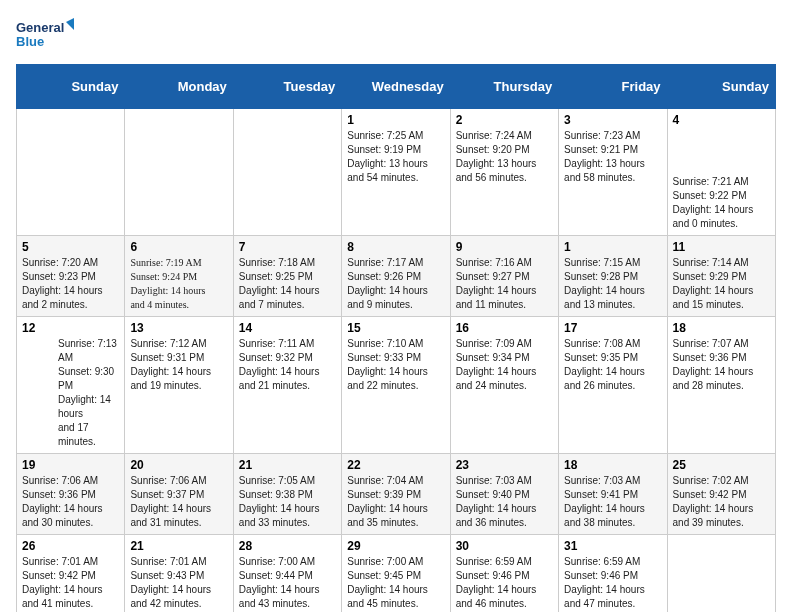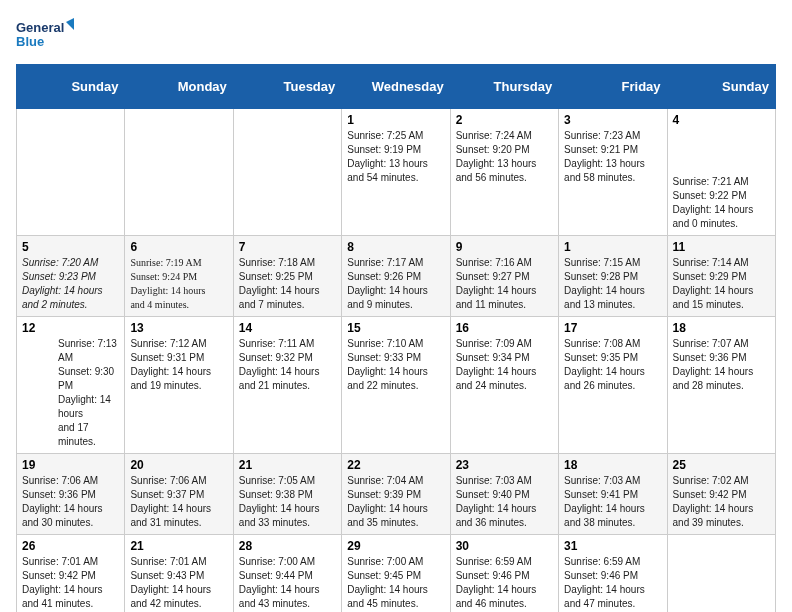--- a/index.html
+++ b/index.html
@@ -133,21 +133,21 @@
           <span class="day-number">4</span>
           <div class="day-info" style="white-space: pre-line; margin-top: 48px;">Sunrise: 7:21 AM
 Sunset: 9:22 PM
 Daylight: 14 hours
 and 0 minutes.</div>
         </td>
       </tr>
       <tr>
         <td>
           <span class="day-number">5</span>
-          <div class="day-info" style="white-space: pre-line; font-style: italic;">Sunrise: 7:20 AM
+          <div class="day-info" style="white-space: pre-line;">Sunrise: 7:20 AM
 Sunset: 9:23 PM
 Daylight: 14 hours
 and 2 minutes.</div>
         </td>
         <td>
           <span class="day-number">6</span>
           <div class="day-info" style="white-space: pre-line; font-family: Liberation Serif, serif;">Sunrise: 7:19 AM
 Sunset: 9:24 PM
 Daylight: 14 hours
 and 4 minutes.</div>

